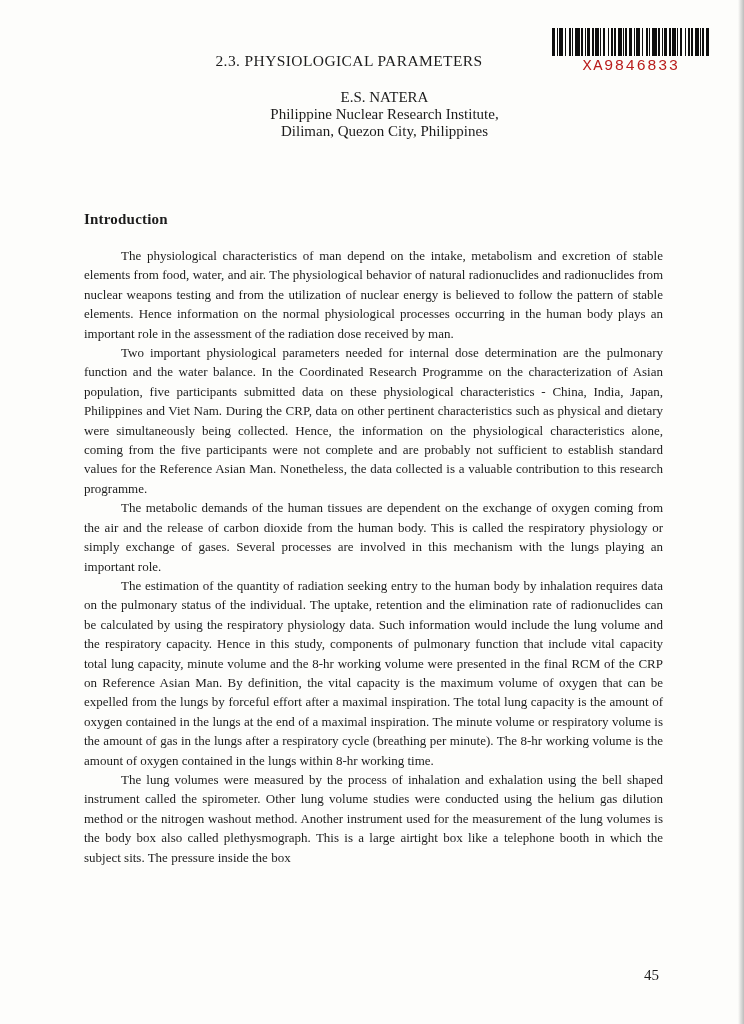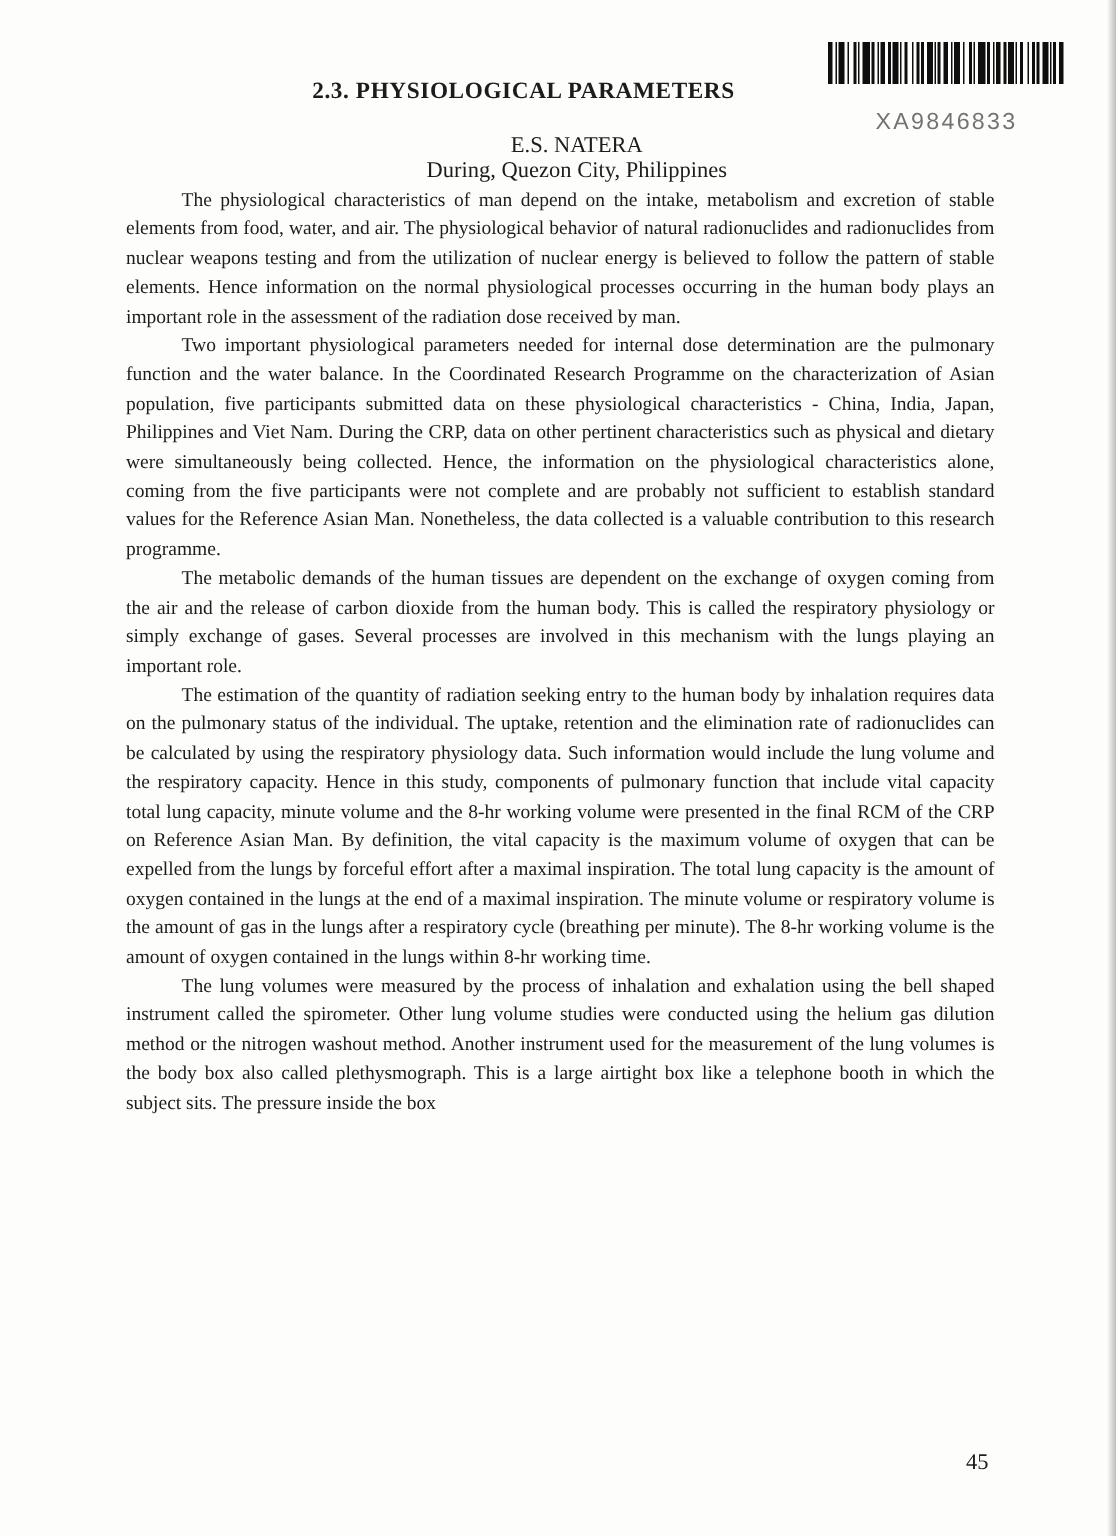--- a/index.html
+++ b/index.html
@@ -17,38 +17,38 @@
     position: absolute;
     top: 0; right: 0;
     width: 6px; height: 100%;
     background: linear-gradient(to right, rgba(0,0,0,0), rgba(110,110,110,0.45));
     pointer-events: none;
   }
   .doc-header {
     margin-top: 52px;
     padding-right: 46px;
     text-align: center;
-    font-weight: bold;
+    font-weight: normal;
     font-size: 15.5px;
     letter-spacing: 0.4px;
   }
   .barcode-block {
     position: absolute;
     top: 28px;
     right: 32px;
     width: 162px;
     text-align: center;
   }
   .barcode-bars { display: block; margin: 0 auto; }
   .barcode-text {
-    font-family: Liberation Sans, sans-serif;
+    font-family: Liberation Mono, monospace;
     font-size: 15.5px;
     letter-spacing: 1.5px;
-    color: #737373;
-    margin-top: 17px;
+    color: #b91c1c;
+    margin-top: 1px;
   }
   .author-block {
     margin-top: 19px;
     text-align: center;
     font-size: 15px;
     line-height: 17px;
     padding-left: 25px;
   }
   .content {
     margin: 0 81px 0 84px;
@@ -81,24 +81,26 @@
   <svg class="barcode-bars" width="158" height="28" viewBox="0 0 158 28" aria-hidden="true">
     <line x1="0" y1="14" x2="158" y2="14" stroke="#0e0e0e" stroke-width="28" stroke-dasharray="3 2 1 1 4 2 1 3 2 1 1 2 5 1 2 2 1 1 3 2 2 1 4 1 1 2 2 3 1 2 2 1 2 2 4 1 1 1 2 2"></line>
   </svg>
   <div class="barcode-text">XA9846833</div>
 </div>
 
 <div class="doc-header">2.3. PHYSIOLOGICAL PARAMETERS</div>
 
 <div class="author-block">
   <div>E.S. NATERA</div>
-  <div>During, Quezon City, Philippines</div>
+  <div>Philippine Nuclear Research Institute,</div>
+  <div>Diliman, Quezon City, Philippines</div>
 </div>
 
 <div class="content">
+  <h3 class="first-heading">Introduction</h3>
   <p>The physiological characteristics of man depend on the intake, metabolism and excretion of stable elements from food, water, and air. The physiological behavior of natural radionuclides and radionuclides from nuclear weapons testing and from the utilization of nuclear energy is believed to follow the pattern of stable elements. Hence information on the normal physiological processes occurring in the human body plays an important role in the assessment of the radiation dose received by man.</p>
   <p>Two important physiological parameters needed for internal dose determination are the pulmonary function and the water balance. In the Coordinated Research Programme on the characterization of Asian population, five participants submitted data on these physiological characteristics - China, India, Japan, Philippines and Viet Nam. During the CRP, data on other pertinent characteristics such as physical and dietary were simultaneously being collected. Hence, the information on the physiological characteristics alone, coming from the five participants were not complete and are probably not sufficient to establish standard values for the Reference Asian Man. Nonetheless, the data collected is a valuable contribution to this research programme.</p>
 
   <p>The metabolic demands of the human tissues are dependent on the exchange of oxygen coming from the air and the release of carbon dioxide from the human body. This is called the respiratory physiology or simply exchange of gases. Several processes are involved in this mechanism with the lungs playing an important role.</p>
   <p>The estimation of the quantity of radiation seeking entry to the human body by inhalation requires data on the pulmonary status of the individual. The uptake, retention and the elimination rate of radionuclides can be calculated by using the respiratory physiology data. Such information would include the lung volume and the respiratory capacity. Hence in this study, components of pulmonary function that include vital capacity total lung capacity, minute volume and the 8-hr working volume were presented in the final RCM of the CRP on Reference Asian Man. By definition, the vital capacity is the maximum volume of oxygen that can be expelled from the lungs by forceful effort after a maximal inspiration. The total lung capacity is the amount of oxygen contained in the lungs at the end of a maximal inspiration. The minute volume or respiratory volume is the amount of gas in the lungs after a respiratory cycle (breathing per minute). The 8-hr working volume is the amount of oxygen contained in the lungs within 8-hr working time.</p>
   <p>The lung volumes were measured by the process of inhalation and exhalation using the bell shaped instrument called the spirometer. Other lung volume studies were conducted using the helium gas dilution method or the nitrogen washout method. Another instrument used for the measurement of the lung volumes is the body box also called plethysmograph. This is a large airtight box like a telephone booth in which the subject sits. The pressure inside the box</p>
 </div>
 
 <div class="page-number">45</div>
 

